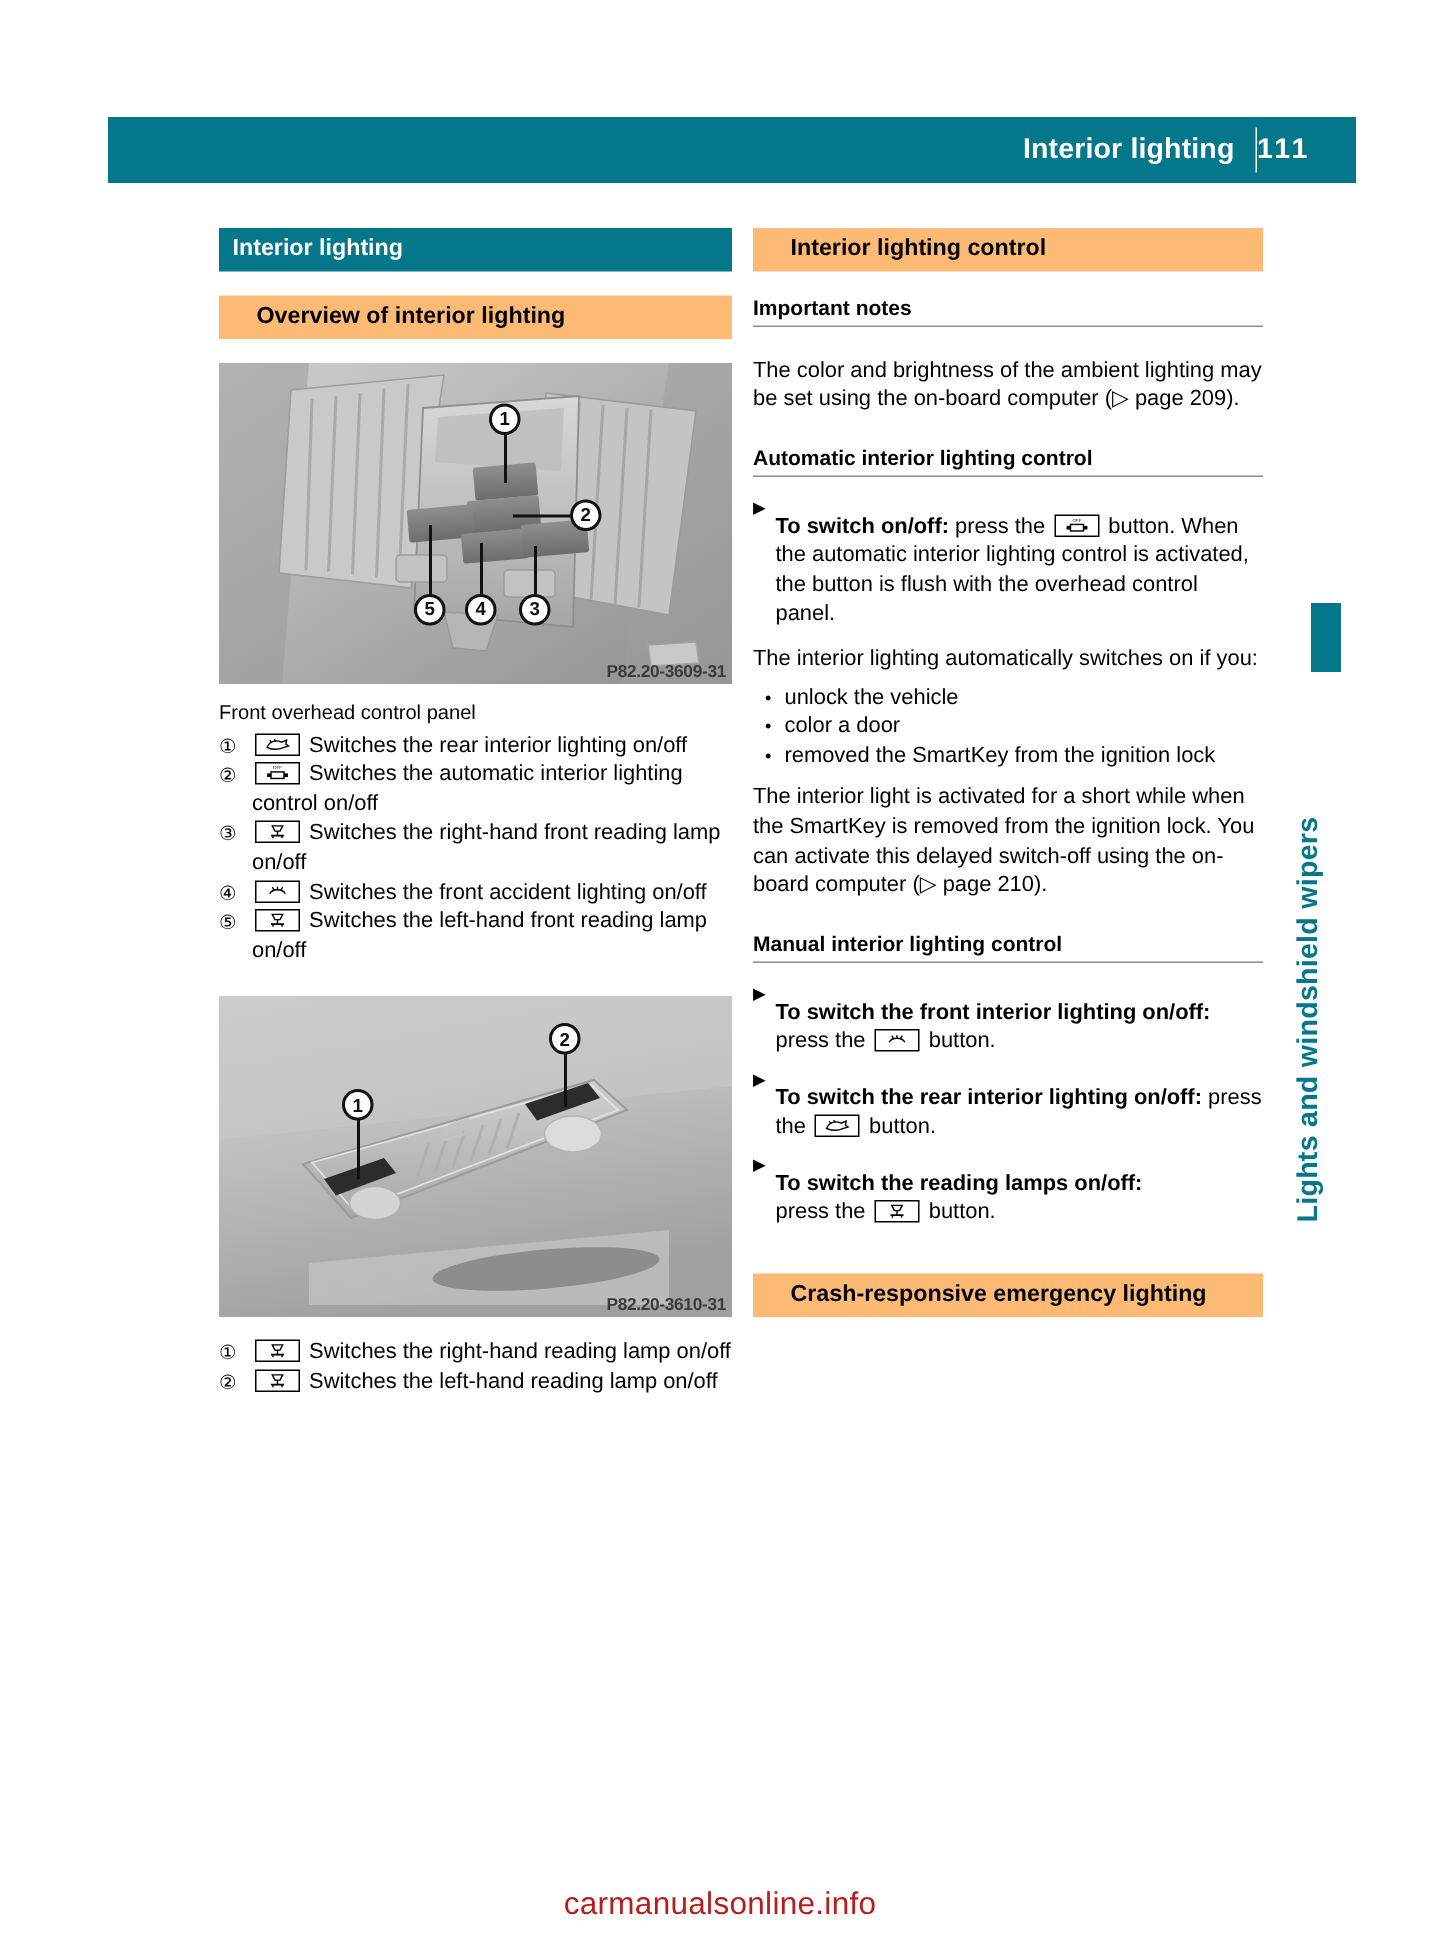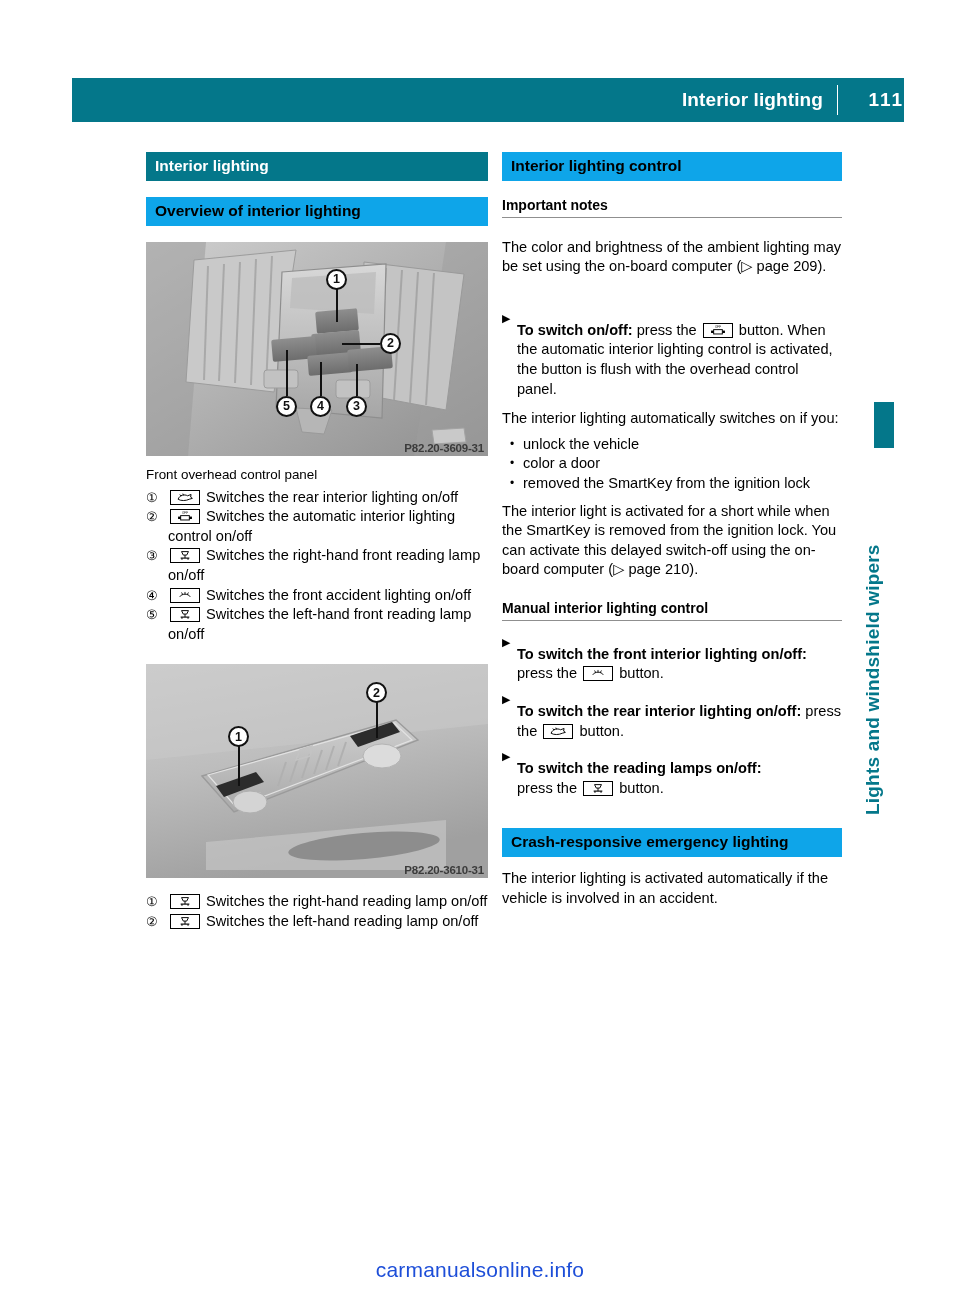--- a/index.html
+++ b/index.html
@@ -38,21 +38,21 @@
   #header-divider {
     width: 1px;
     height: 30px;
     background: #ffffff;
   }
   #header-pagenum {
     font-size: 19px;
     font-weight: bold;
     color: #ffffff;
     width: 66px;
-    text-align: right;
+    text-align: left;
     letter-spacing: 2px;
   }
 
   
   #side-tab-block {
     position: absolute;
     left: 874px;
     top: 402px;
     width: 20px;
     height: 46px;
@@ -95,25 +95,25 @@
   .banner-teal {
     background: #04778a;
     color: #ffffff;
     font-size: 15.5px;
     font-weight: bold;
     padding: 5px 0 6px 9px;
     margin: 0;
     line-height: 1.15;
   }
   .banner-gray {
-    background: #0ea5e9;
+    background: #fdba74;
     color: #000000;
     font-size: 15.5px;
     font-weight: bold;
-    padding: 5px 0 6px 9px;
+    padding: 5px 0 6px 25px;
     margin: 0;
     line-height: 1.15;
   }
 
   
   .sect-head {
     font-size: 14px;
     font-weight: bold;
     border-bottom: 1.6px solid #8f8f8f;
     padding-bottom: 3px;
@@ -238,21 +238,21 @@
   }
 
   
   #footer-watermark {
     position: absolute;
     left: 0;
     top: 1258px;
     width: 960px;
     text-align: center;
     font-size: 21px;
-    color: #1d4ed8;
+    color: #b91c1c;
     letter-spacing: 0.2px;
   }
 
   .sp4 { height: 4px; }
   .sp6 { height: 6px; }
   .sp8 { height: 8px; }
   .sp10 { height: 10px; }
   .sp12 { height: 12px; }
   .sp16 { height: 16px; }
   .sp20 { height: 20px; }
@@ -483,20 +483,21 @@
 
   <div class="sect-head">Important notes</div>
   <div class="sp12"></div>
 
   <div class="sp8"></div>
   <div class="para">
     <span>The color and brightness of the ambient lighting may be set using the on-board computer (</span><span>▷ page 209</span><span>).</span>
   </div>
 
   <div class="sp20"></div>
+  <div class="sect-head">Automatic interior lighting control</div>
   <div class="sp12"></div>
 
   <div class="step-item">
     <span class="step-marker">▶</span>
     <span class="step-body"><b>To switch on/off:</b><span> press the </span><span class="btn-ico"><svg viewBox="0 0 30 15">
             <text x="15" y="4.4" font-size="3.4" font-family="Liberation Sans, sans-serif" text-anchor="middle" fill="#000">OFF</text>
             <rect x="10" y="6.5" width="10" height="5" fill="none" stroke="#000" stroke-width="1.1"></rect>
             <rect x="7" y="7.6" width="3" height="2.8" fill="#000"></rect>
             <rect x="20" y="7.6" width="3" height="2.8" fill="#000"></rect>
           </svg></span><span> button. When the automatic interior lighting control is activated, the button is flush with the overhead control panel.</span></span>
@@ -554,17 +555,16 @@
             <path d="M15 7 L15 10.5" stroke="#000" stroke-width="1.1"></path>
             <path d="M10 10.5 L20 10.5" stroke="#000" stroke-width="1.3"></path>
             <path d="M11.5 10.5 L11.5 12.5" stroke="#000" stroke-width="1.1"></path>
             <path d="M18.5 10.5 L18.5 12.5" stroke="#000" stroke-width="1.1"></path>
           </svg></span><span> button.</span></span>
   </div>
 
   <div class="sp30"></div>
   <div class="banner-gray">Crash-responsive emergency lighting</div>
   <div class="sp12"></div>
-  <div class="para">The interior lighting is activated automatically if the vehicle is involved in an accident.</div>
 
 </div>
 
 <div id="footer-watermark">carmanualsonline.info</div>
 
 </body></html>

